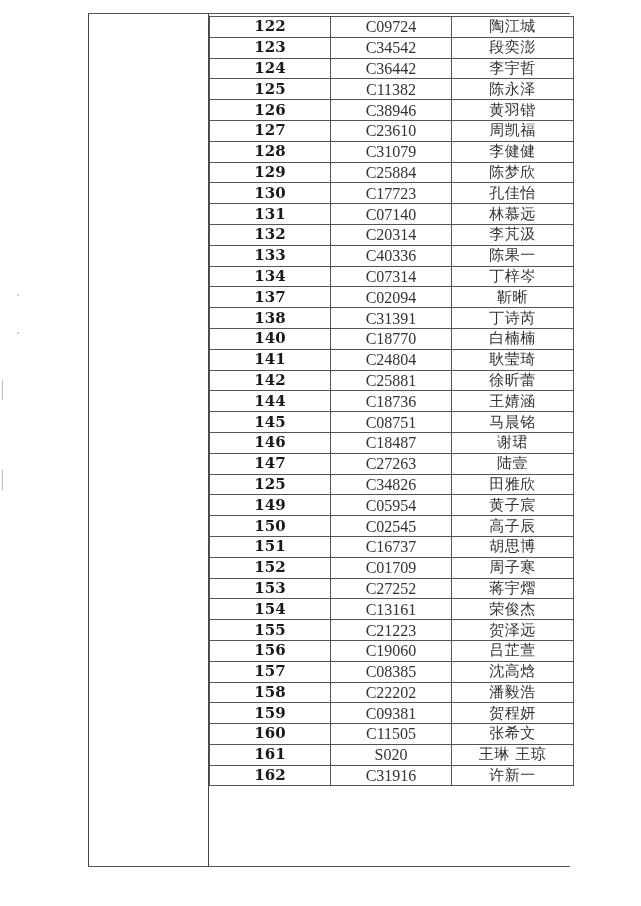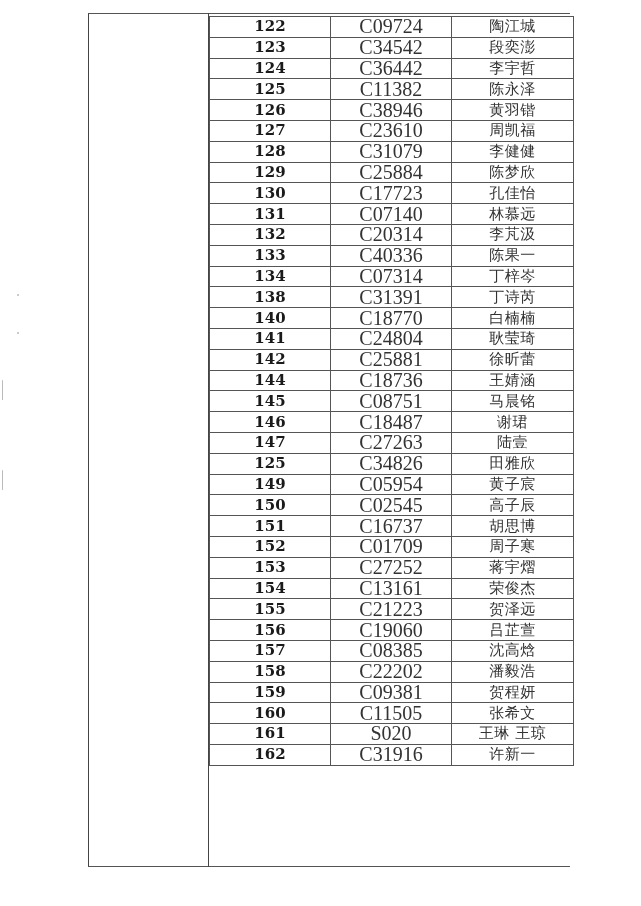--- a/index.html
+++ b/index.html
@@ -19,21 +19,21 @@
   }
   .grid {
     position: absolute; left: 209px; top: 16px; width: 361px;
     border-collapse: collapse; table-layout: fixed;
   }
   .grid td {
     border: 1px solid #555; height: 19.8px; padding: 0; text-align: center;
     vertical-align: middle; line-height: 19px; overflow: hidden; white-space: nowrap;
   }
   .col-no { width: 120px; font-family: "DejaVu Serif", serif; font-weight: bold; font-size: 15px; color: #1a1a1a; }
-  .col-id { width: 120px; font-family: "Liberation Serif", serif; font-size: 20px; color: #333; }
+  .col-id { width: 120px; font-family: "Liberation Serif", serif; font-size: 16px; color: #333; }
   .col-name { width: 121px; font-family: "DejaVu Sans", sans-serif; font-size: 15px; color: #333; letter-spacing: 0.5px; margin-top: 20px; }
   .margin-mark { position: absolute; width: 2px; height: 2px; background: #bbb; border-radius: 1px; }
 </style>
 </head>
 <body>
 
 <div class="page">
   <div class="outer-table"></div>
   <div class="left-cell"></div>
 
@@ -98,20 +98,25 @@
           <td class="col-no">133</td>
           <td class="col-id">C40336</td>
           <td class="col-name">陈果一</td>
         </tr>
         <tr>
           <td class="col-no">134</td>
           <td class="col-id">C07314</td>
           <td class="col-name">丁梓岑</td>
         </tr>
         <tr>
+          <td class="col-no">137</td>
+          <td class="col-id">C02094</td>
+          <td class="col-name">靳晰</td>
+        </tr>
+        <tr>
           <td class="col-no">138</td>
           <td class="col-id">C31391</td>
           <td class="col-name">丁诗芮</td>
         </tr>
         <tr>
           <td class="col-no">140</td>
           <td class="col-id">C18770</td>
           <td class="col-name">白楠楠</td>
         </tr>
         <tr>

